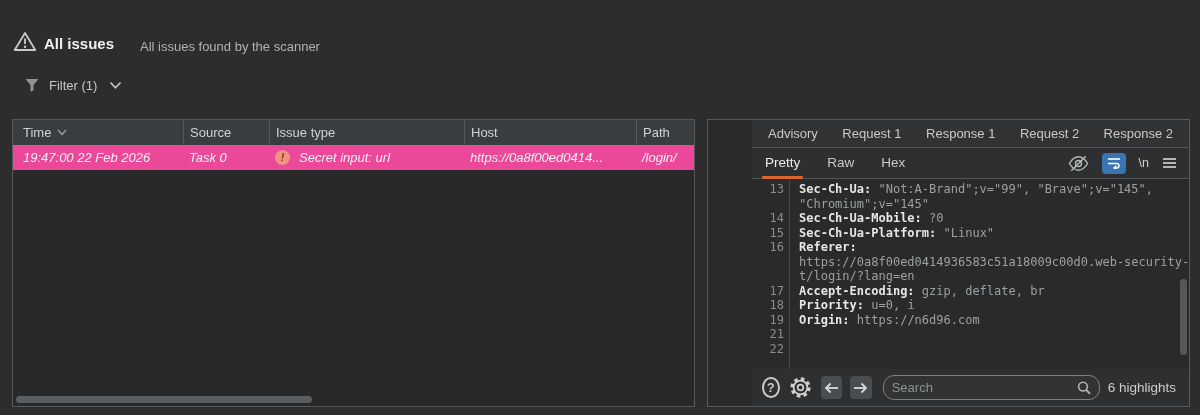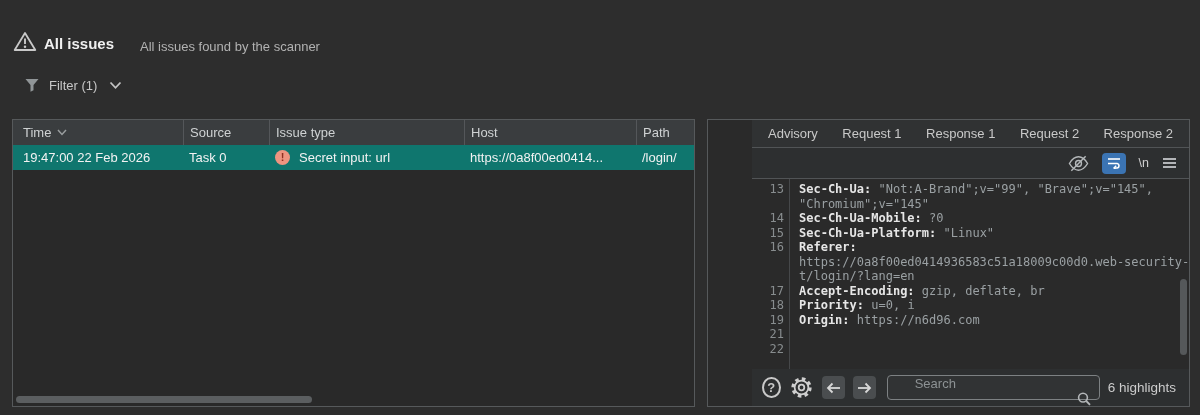--- a/index.html
+++ b/index.html
@@ -27,21 +27,21 @@
     display:flex;flex-direction:column;
   }
   .tbl-grid{display:grid;grid-template-columns:170px 86px 195px 172px 1fr;}
   .tbl-header{height:25px;background:#3a3d3f;flex:0 0 25px;}
   .th{
     font-size:13px;color:#cfd2d3;line-height:24px;padding-left:6px;
     border-left:1px solid #54575a;white-space:nowrap;overflow:hidden;
     display:flex;align-items:center;gap:6px;
   }
   .th:first-child{border-left:none;padding-left:10px;text-align:center;}
-  .tbl-row{height:25px;flex:0 0 25px;background:#0f766e;cursor:default;}
+  .tbl-row{height:25px;flex:0 0 25px;background:#ec4899;cursor:default;font-style:italic;}
   .td{
     font-size:13px;color:#f2f2f2;line-height:25px;padding-left:6px;
     white-space:nowrap;overflow:hidden;display:flex;align-items:center;
   }
   .td:first-child{padding-left:10px;}
   .sev-dot{
     width:15px;height:15px;border-radius:50%;background:#ee9480;
     color:#8f2f20;font-size:11px;font-weight:bold;line-height:15px;text-align:center;
     margin-right:9px;flex:0 0 15px;
   }
@@ -103,22 +103,22 @@
     width:21px;height:21px;border:2px solid #c9c9c9;border-radius:50%;
     color:#c9c9c9;font-size:13px;font-weight:bold;display:flex;align-items:center;
     justify-content:center;box-sizing:border-box;cursor:pointer;
   }
   .nav-btn{
     width:27px;height:23px;background:#4a4d4f;border-radius:4px;
     display:flex;align-items:center;justify-content:center;cursor:pointer;
   }
   .search-wrap{
     width:246px;height:25px;box-sizing:border-box;margin-left:3px;
-    border:1px solid #7d8183;border-radius:4px;background:#313334;
-    display:flex;align-items:flex-end;flex-direction:column;
+    border:1px solid #7d8183;border-radius:11px;background:#313334;
+    display:flex;align-items:center;
   }
   .search-wrap input{
     flex:1;background:transparent;border:none;outline:none;
     color:#dddddd;font-size:13px;padding:0 8px;font-family:"Liberation Sans",sans-serif;
   }
   .search-wrap input::placeholder{color:#8d9294;}
   .search-mag{margin-right:7px;display:flex;}
   .highlights{margin-left:auto;font-size:13.5px;color:#cccccc;padding-right:3px;white-space:nowrap;}
 
   
@@ -189,20 +189,25 @@
   <div class="detail-panel">
     <div class="tab-bar" id="tab-bar">
         <div class="tab">Advisory</div>
         <div class="tab">Request 1</div>
         <div class="tab">Response 1</div>
         <div class="tab">Request 2</div>
         <div class="tab">Response 2</div>
       </div>
 
     <div class="view-bar">
+      <div class="view-tabs" id="view-tabs">
+          <div class="vtab active">Pretty</div>
+          <div class="vtab">Raw</div>
+          <div class="vtab">Hex</div>
+        </div>
       <div class="view-icons">
         <span class="icon-btn">
           <svg width="21" height="17" viewBox="0 0 22 17">
             <path d="M1.5 8.5 C4.5 3.5 8 1.5 11 1.5 C14 1.5 17.5 3.5 20.5 8.5 C17.5 13.5 14 15.5 11 15.5 C8 15.5 4.5 13.5 1.5 8.5 Z" fill="none" stroke="#b5b9bb" stroke-width="1.5"></path>
             <circle cx="11" cy="8.5" r="3.1" fill="none" stroke="#b5b9bb" stroke-width="1.5"></circle>
             <line x1="3.5" y1="16" x2="18.5" y2="1" stroke="#b5b9bb" stroke-width="1.5"></line>
           </svg>
         </span>
         <span class="icon-btn wrap-btn">
           <svg width="14" height="12" viewBox="0 0 14 12">

